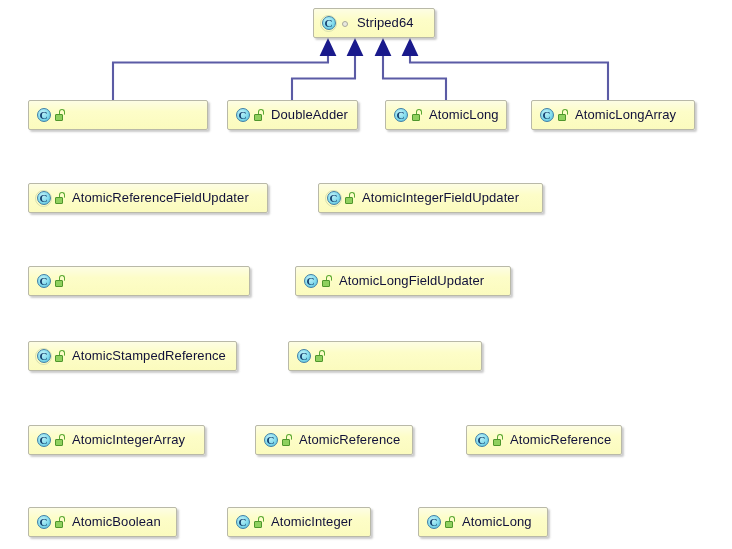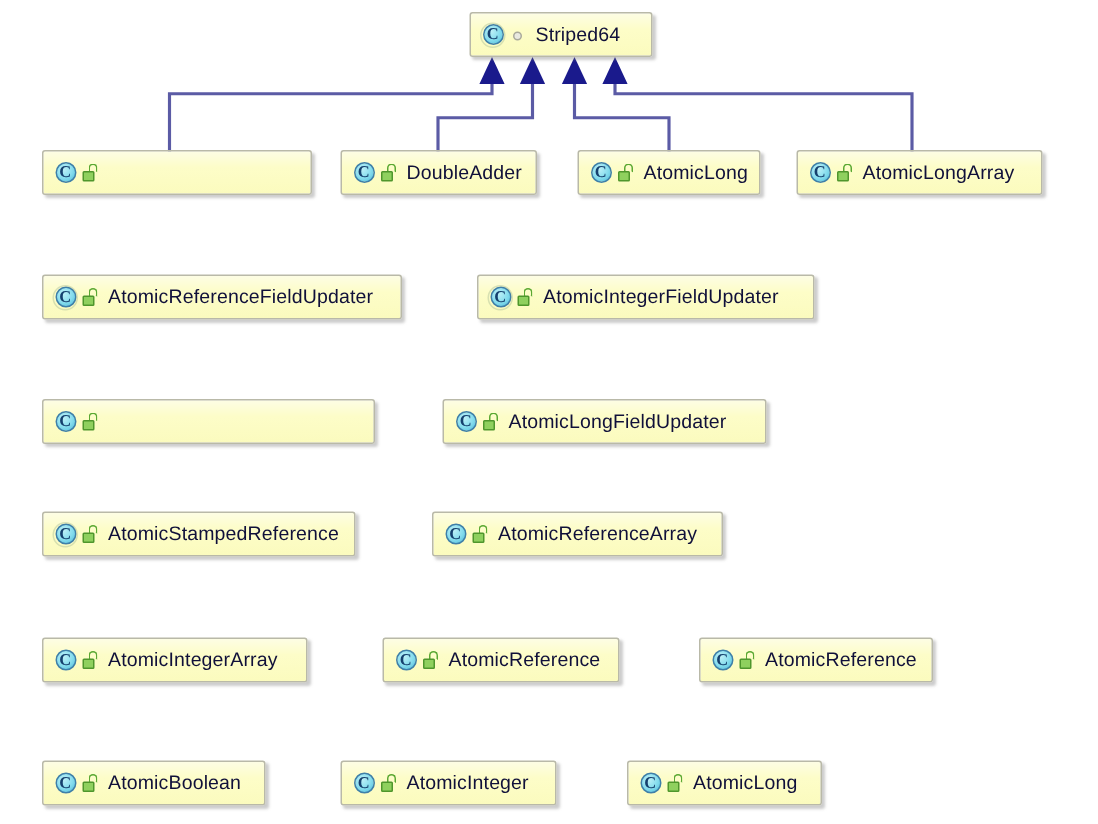--- a/index.html
+++ b/index.html
@@ -293,21 +293,20 @@
 
   <div class="node" style="left:288px; top:341px; width:194px;">
     <span class="cicon">
       <span class="disc"></span>
         <span class="glyph">C</span>
     </span>
     <span class="lock">
         <span class="shackle"></span>
         <span class="body"></span>
       </span>
-    <span class="label">AtomicReferenceArray</span>
   </div>
 
   <div class="node" style="left:28px; top:425px; width:177px;">
     <span class="cicon">
       <span class="disc"></span>
         <span class="glyph">C</span>
     </span>
     <span class="lock">
         <span class="shackle"></span>
         <span class="body"></span>

